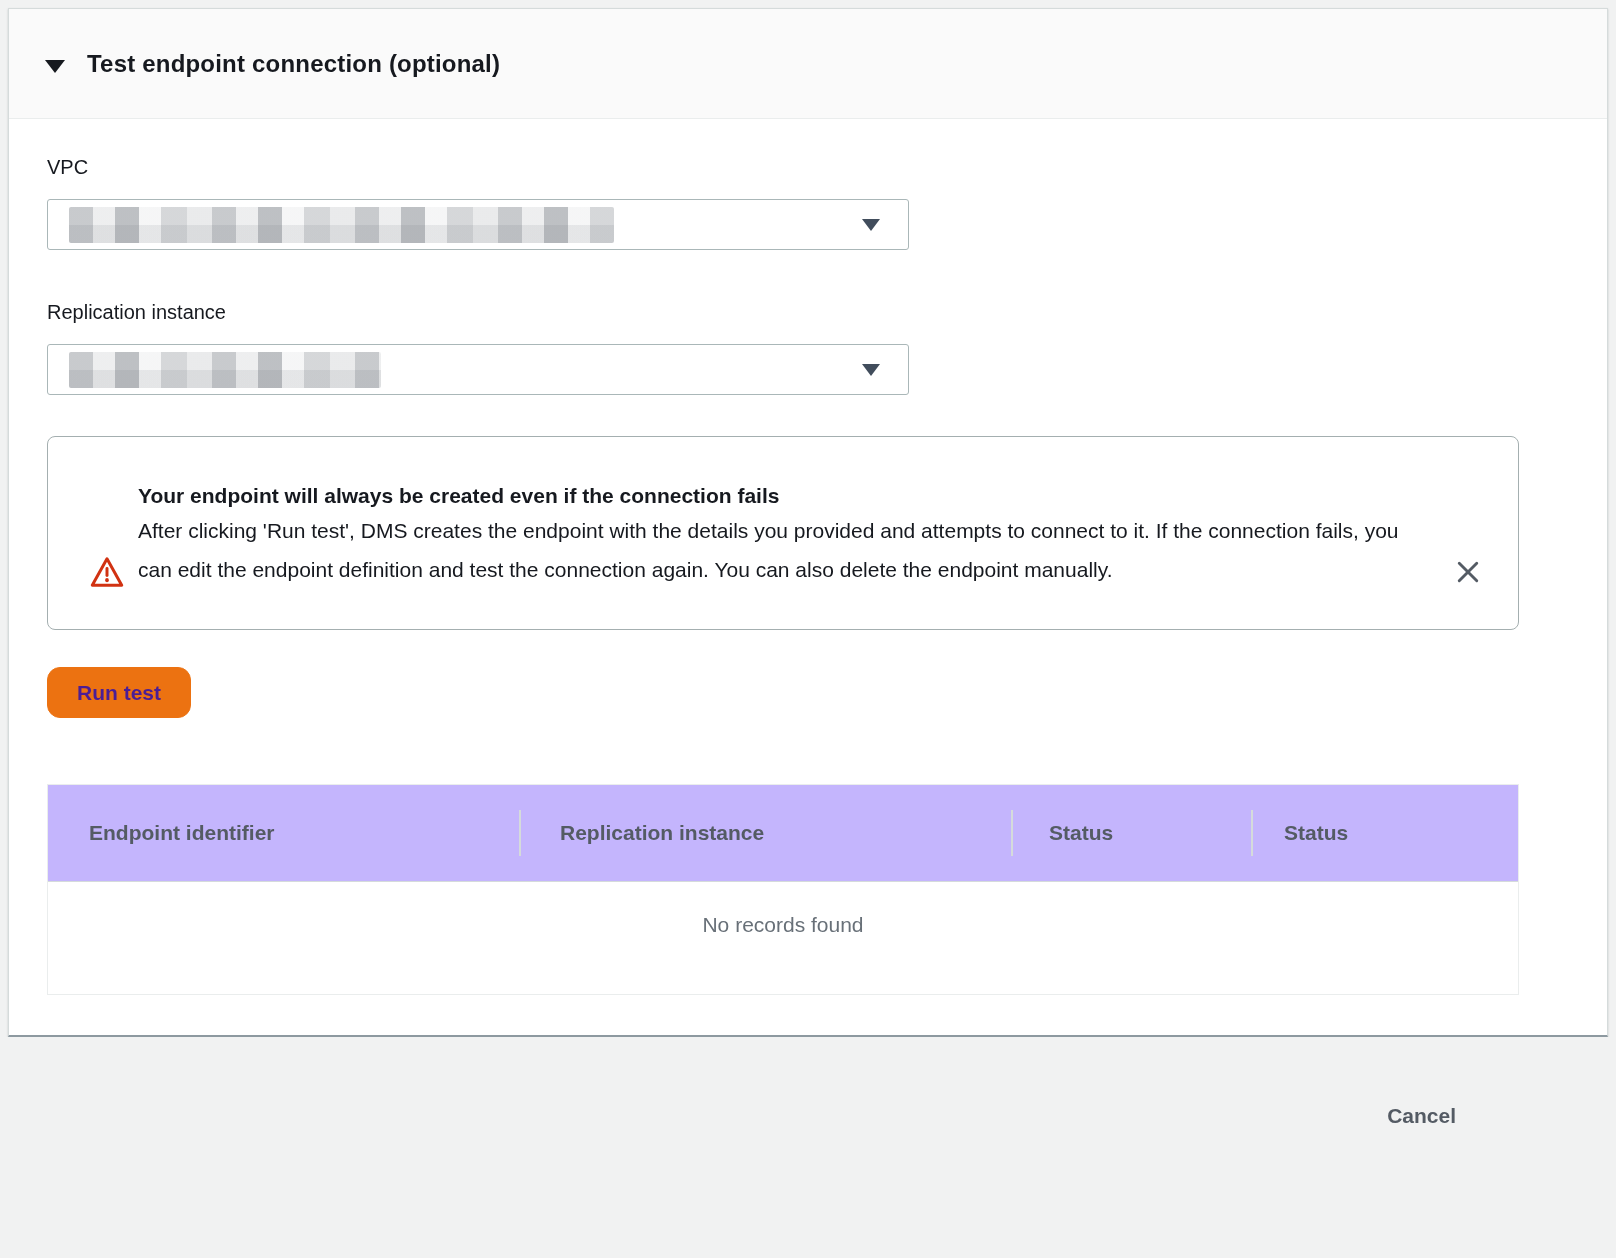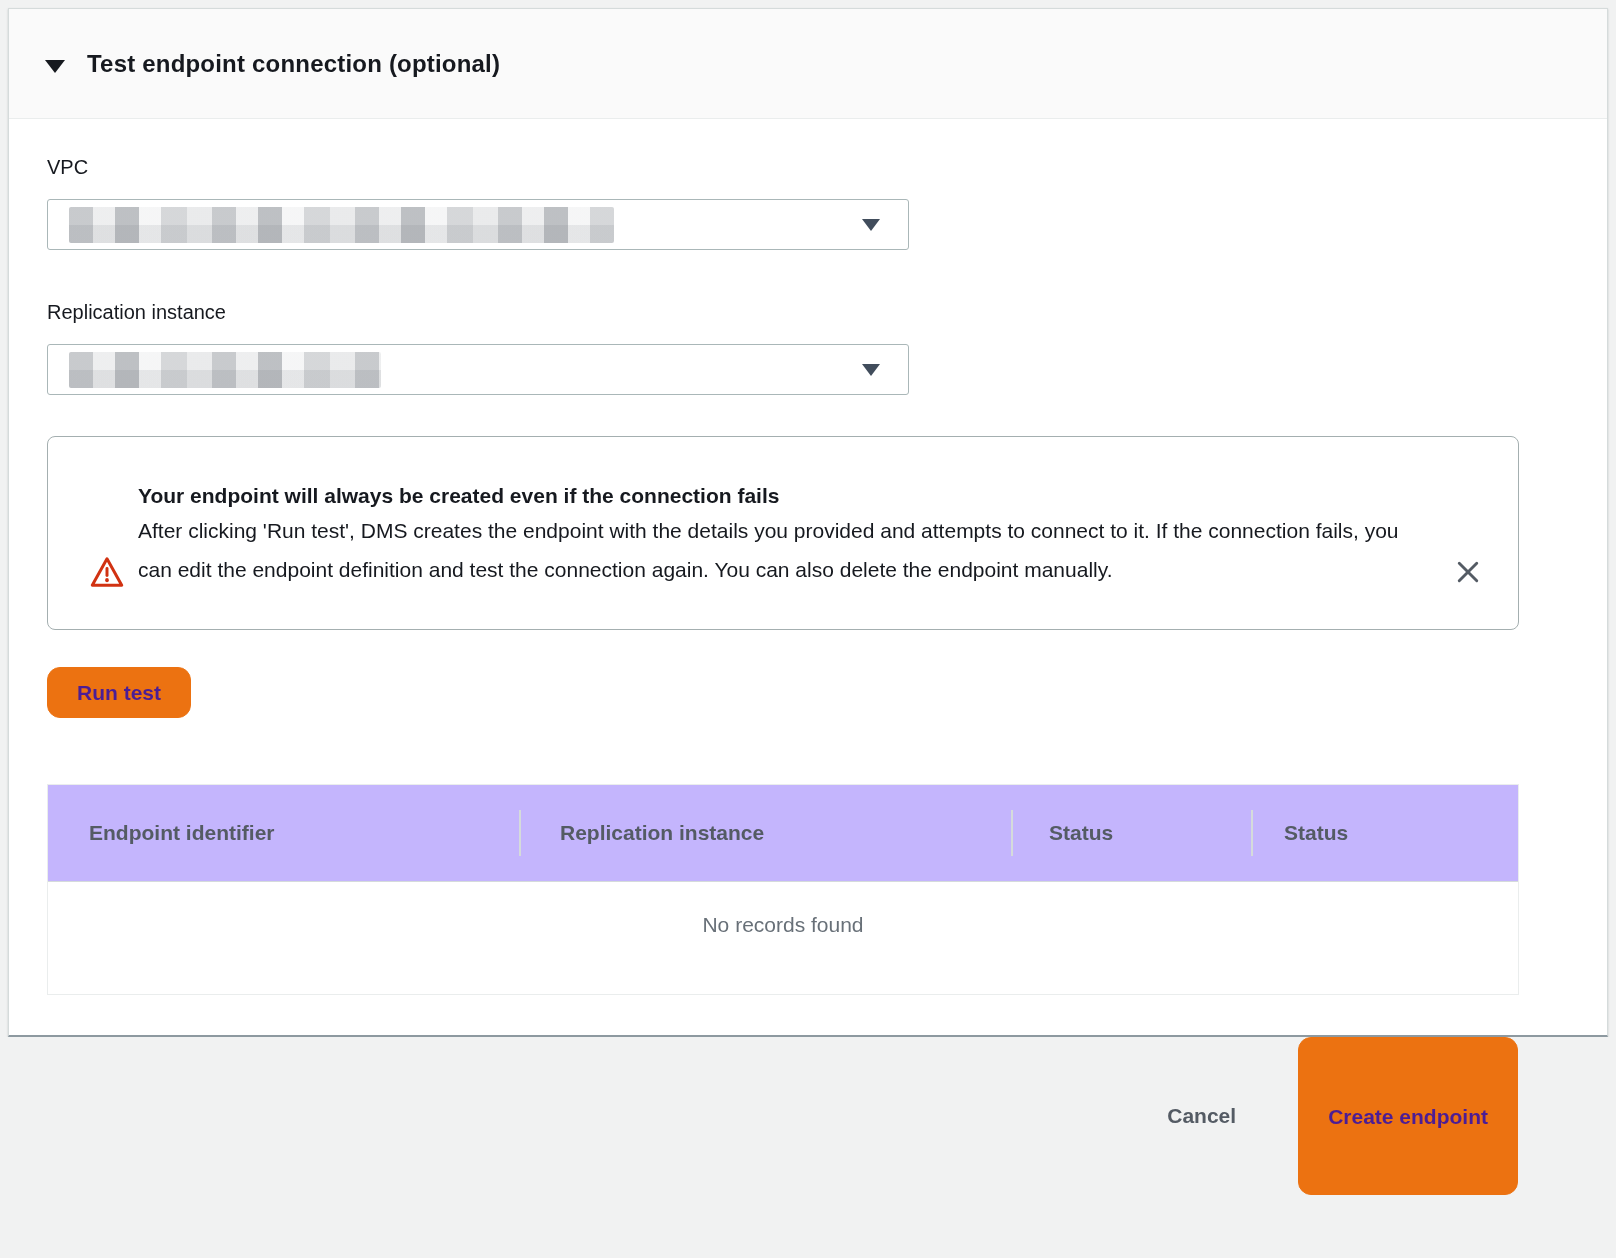--- a/index.html
+++ b/index.html
@@ -270,14 +270,13 @@
       <div class="table-empty">
         <span class="empty-text">No records found</span>
       </div>
     </div>
 
   </div>
 </div>
 
 <div class="footer">
   <button class="btn-link">Cancel</button>
-  <button class="btn-primary">Create endpoint</button>
 </div>
 
 </body></html>

